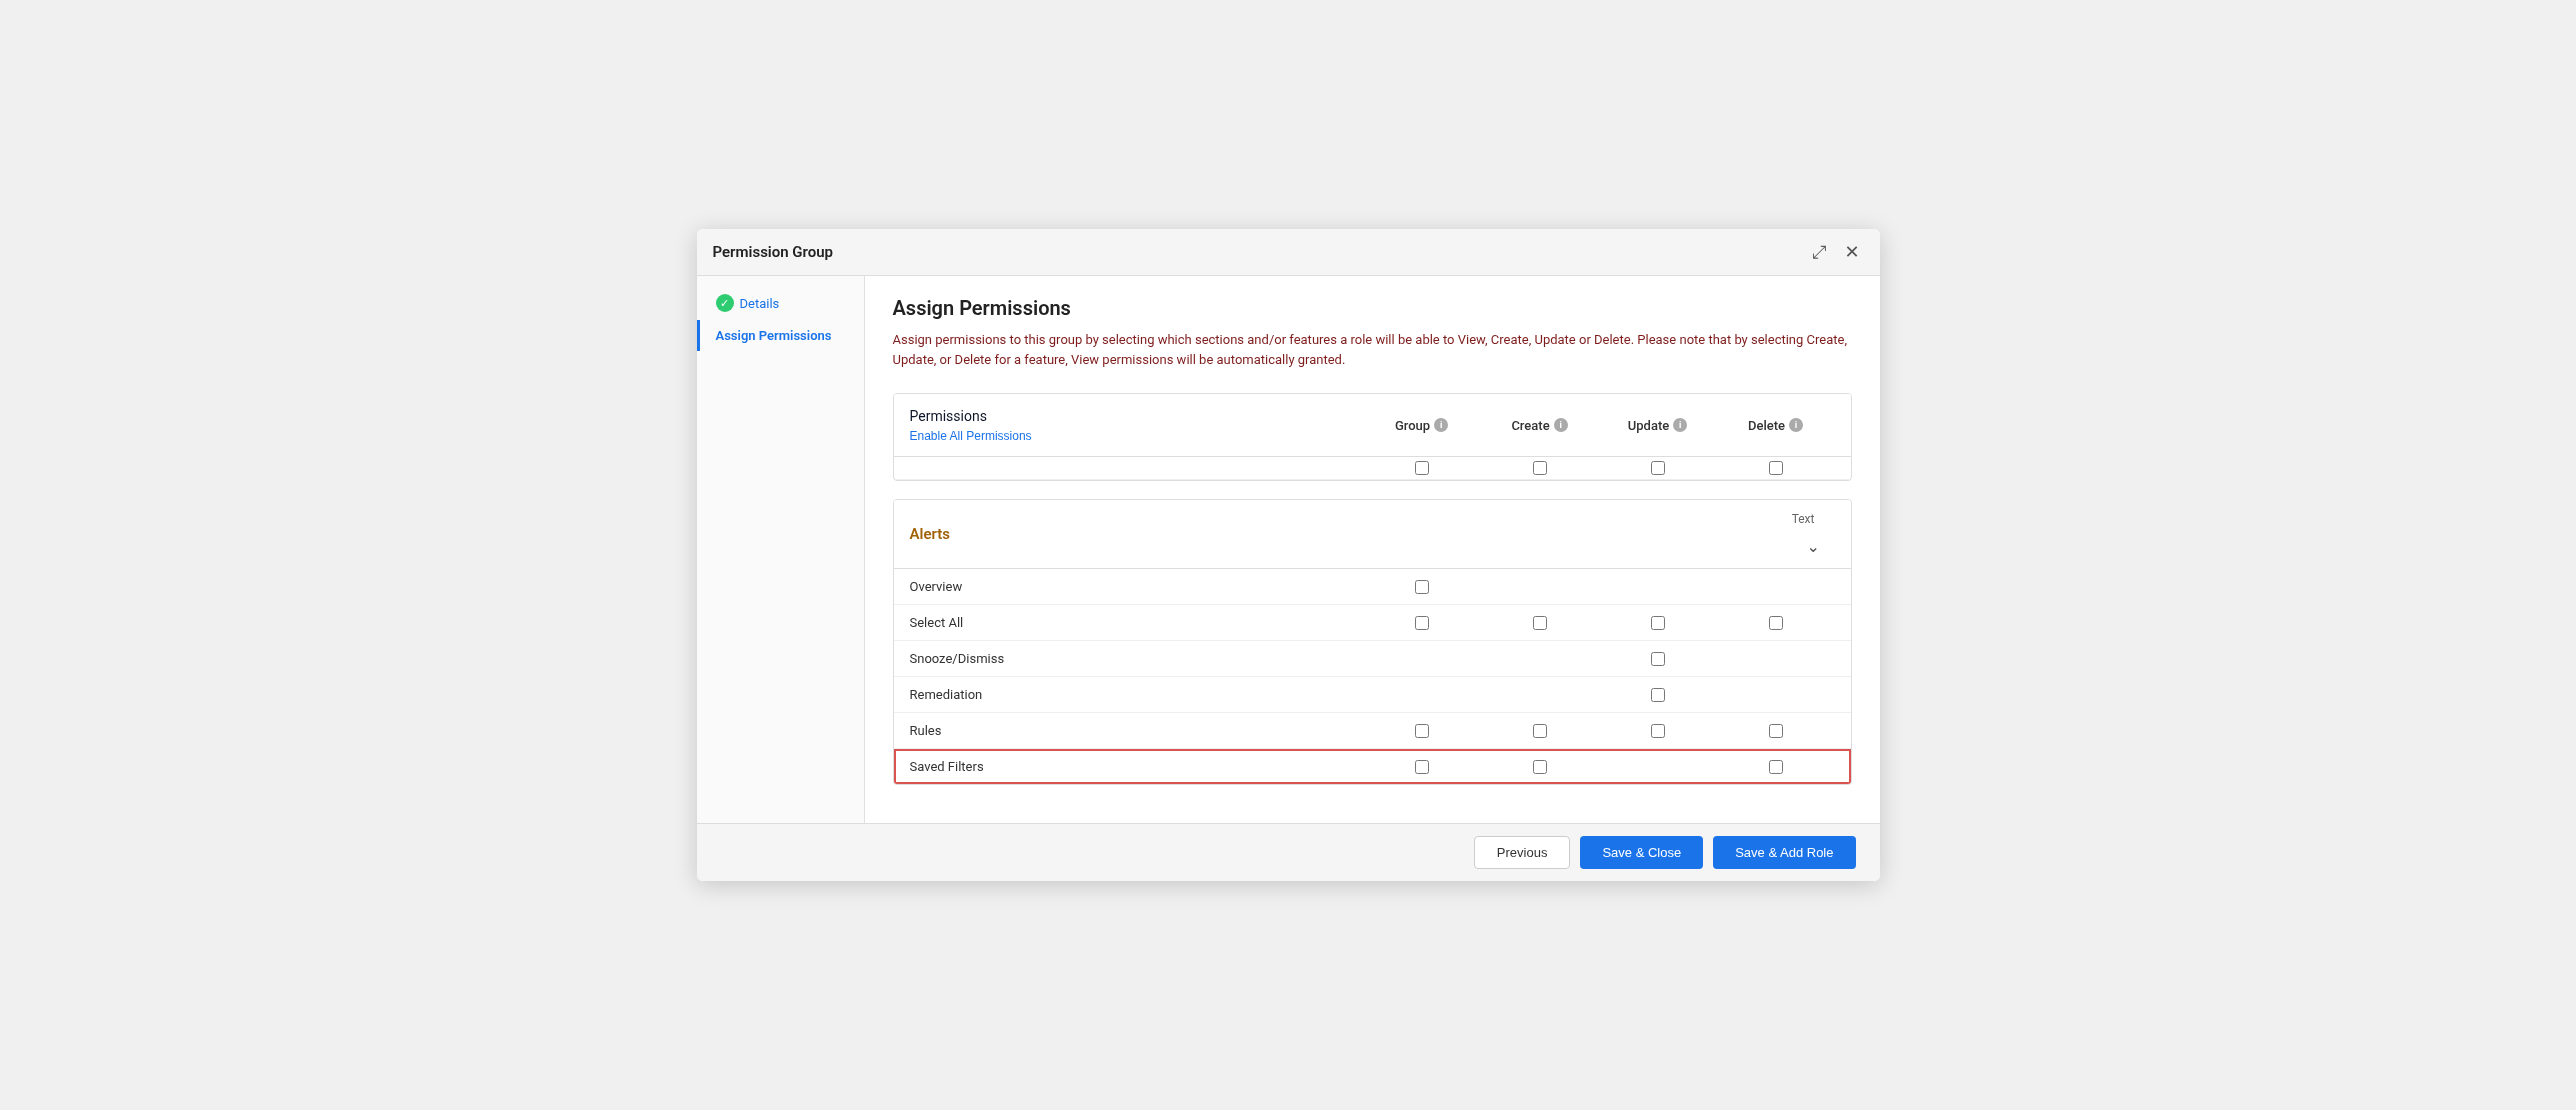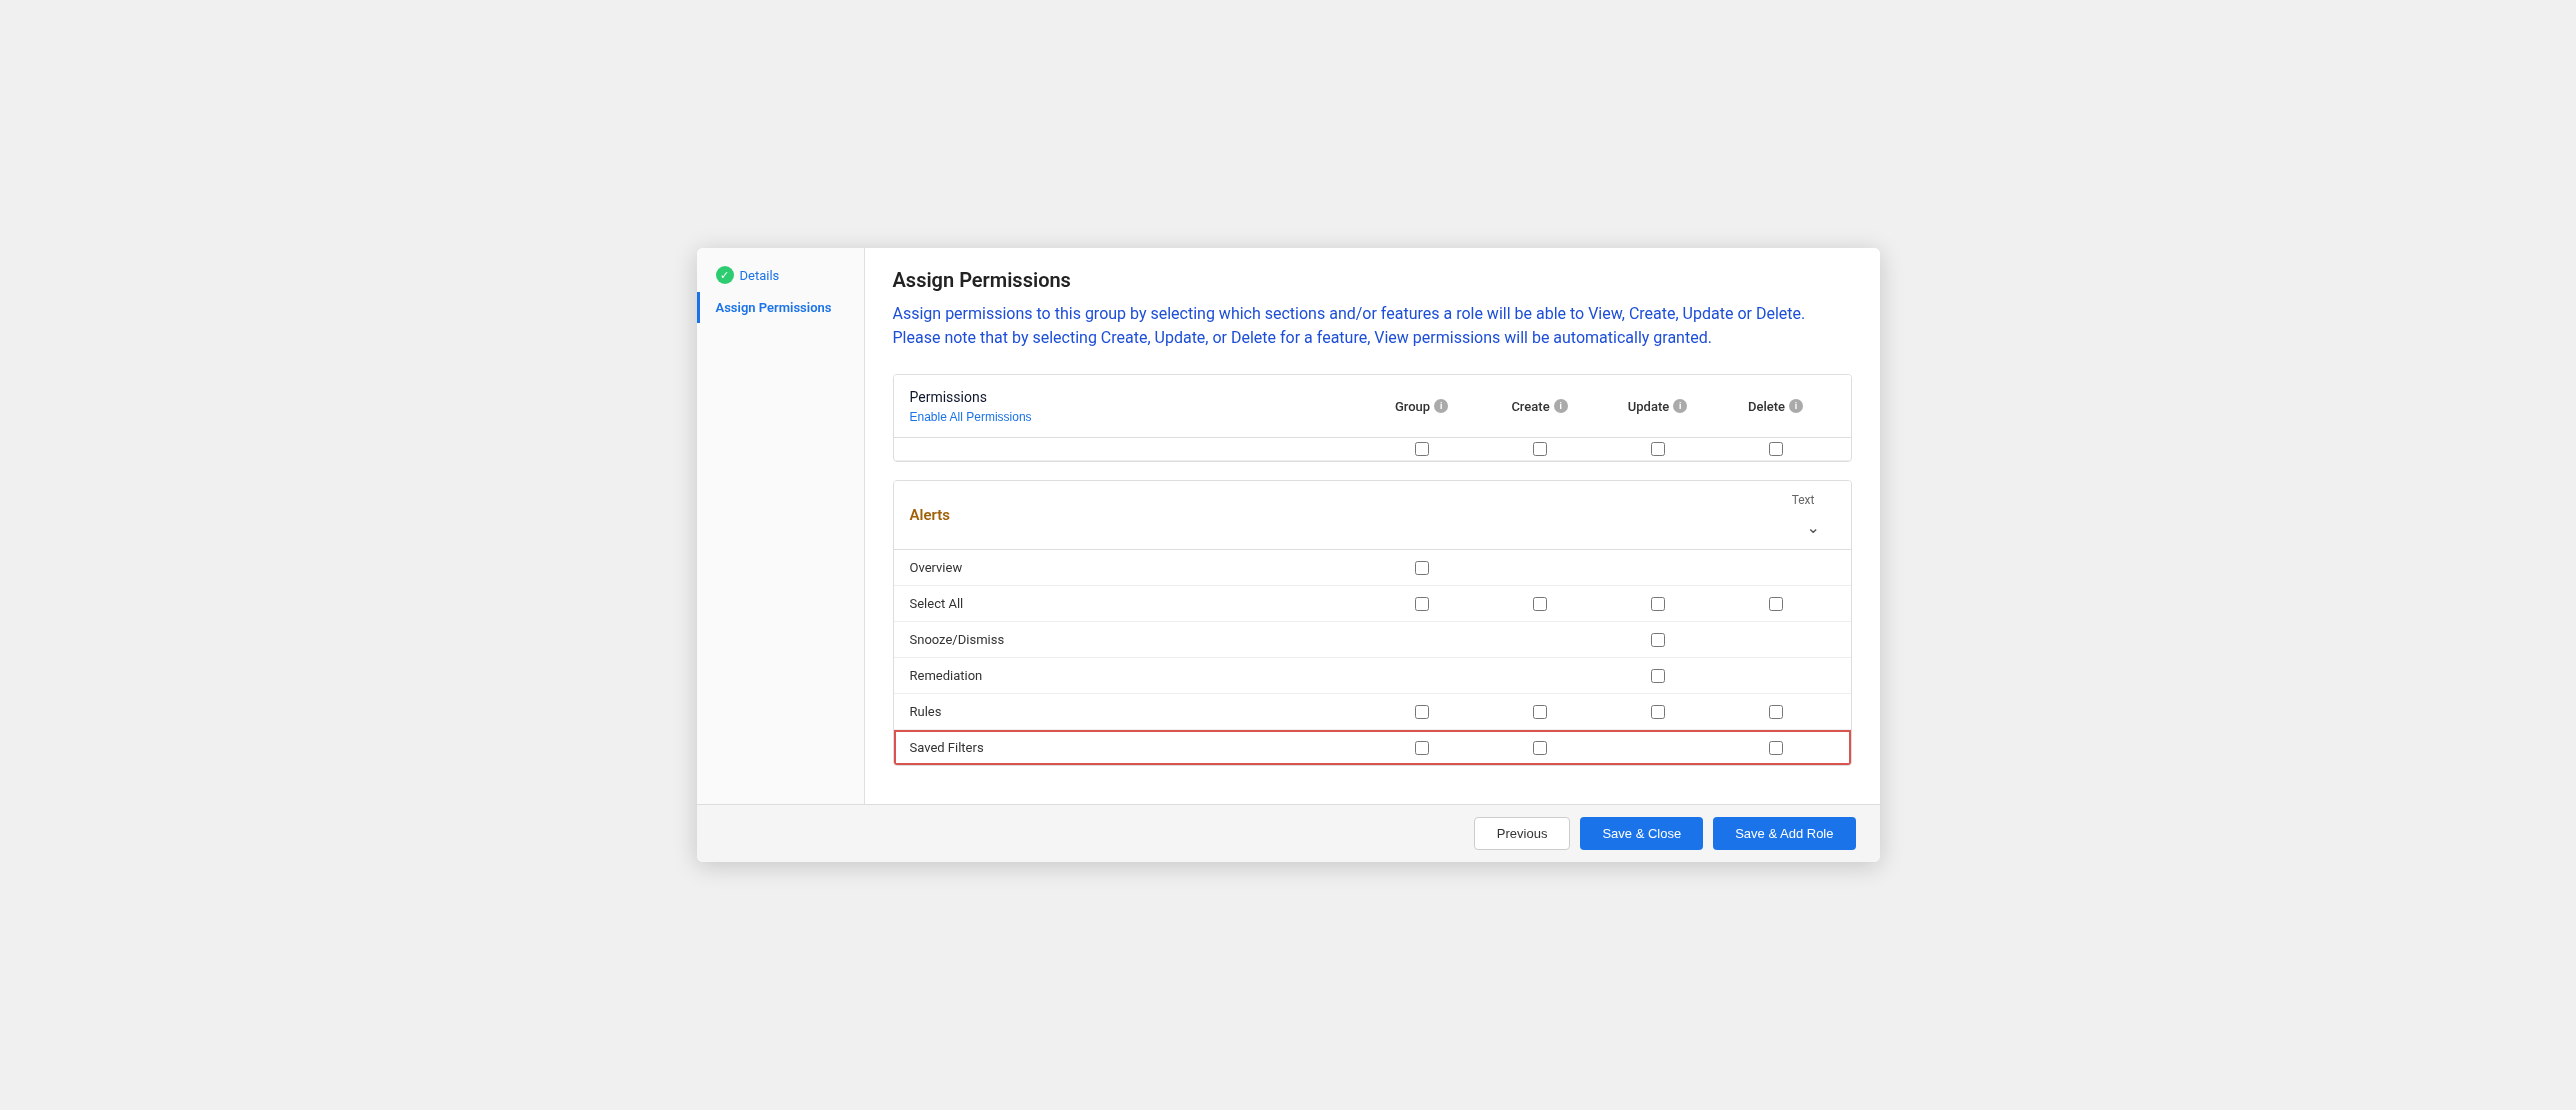--- a/index.html
+++ b/index.html
@@ -96,22 +96,22 @@
       overflow-y: auto;
       background: #fff;
     }
     .section-title {
       font-size: 20px;
       font-weight: 600;
       color: #222;
       margin-bottom: 10px;
     }
     .section-desc {
-      font-size: 16px;
-      color: #1d4ed8;
+      font-size: 13px;
+      color: #7f1d1d;
       margin-bottom: 24px;
       line-height: 1.5;
       max-width: 1085px;
     }
     .permissions-table {
       width: 100%;
       border: 1px solid #ddd;
       border-radius: 4px;
       overflow: hidden;
       margin-bottom: 18px;
@@ -270,20 +270,31 @@
     .header-checkboxes {
       padding: 4px 16px;
       border-bottom: 1px solid #eee;
     }
   </style>
 </head>
 <body>
 
 <div class="modal">
 
+  <div class="modal-header">
+    <span class="modal-title">Permission Group</span>
+    <div class="modal-header-actions">
+      <button class="icon-btn" title="Expand">
+        <span>⤢</span>
+      </button>
+      <button class="icon-btn" title="Close">
+        <span>✕</span>
+      </button>
+    </div>
+  </div>
 
   <div class="modal-body">
 
     <div class="sidebar">
       <div class="sidebar-item completed">
         <span class="check-icon">✓</span>
         <span>Details</span>
       </div>
       <div class="sidebar-item active">
         <span>Assign Permissions</span>

